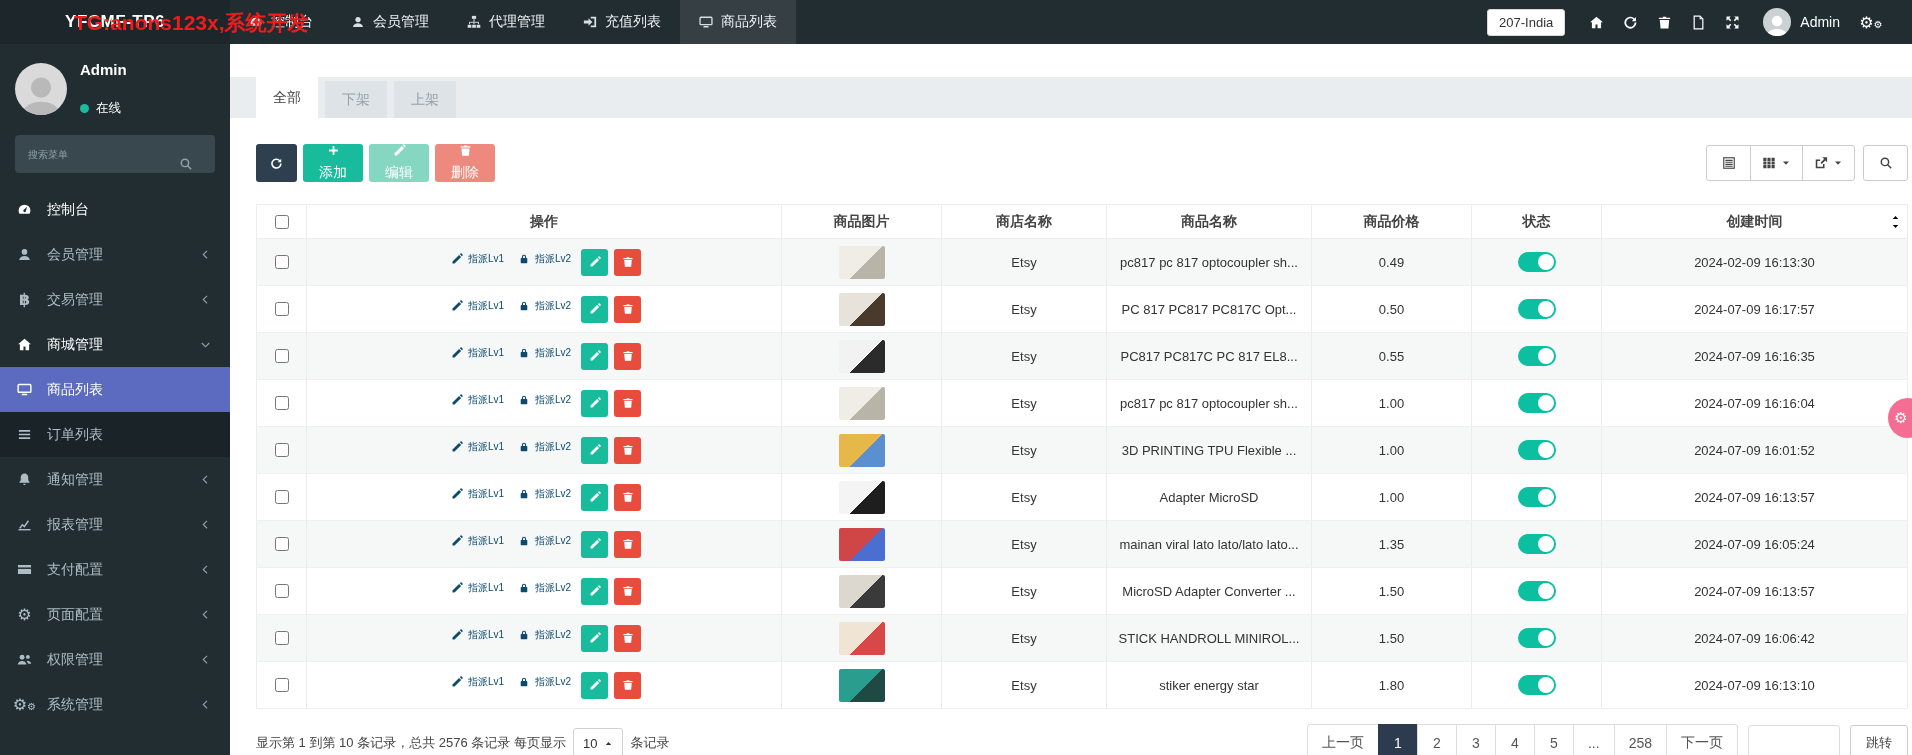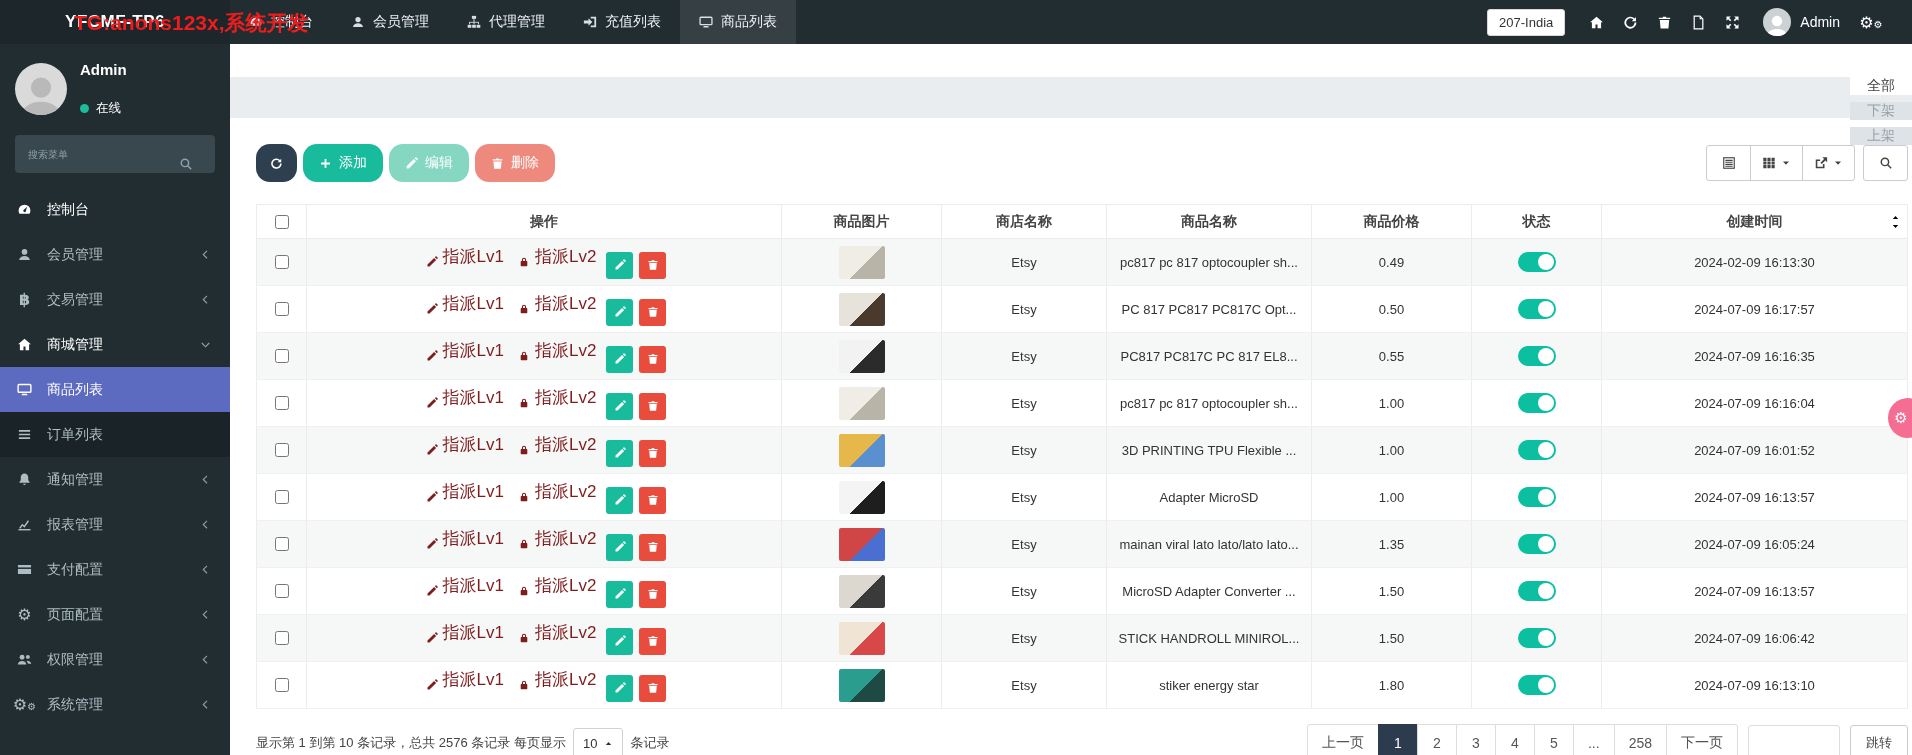--- a/index.html
+++ b/index.html
@@ -46,27 +46,27 @@
   .side-item .ic svg { width:15px; height:15px; }
   .side-item .glyph { font-size:16px; line-height:1; }
   .side-item .chev { margin-left:auto; color:#8aa0a9; }
   .side-item .chev svg { width:11px; height:11px; }
   .side-item.bright, .side-item.open { color:#fff; }
   .side-item.sub { background:#1a2327; }
   .side-item.active { background:#5c6bc0; color:#fff; }
 
   
   #main { position:absolute; left:230px; top:44px; right:0; bottom:0; background:#fff; overflow:hidden; }
-  .tabstrip { margin-top:33px; height:41px; background:#e9edf0; padding-left:26px; display:flex; align-items:flex-end; gap:7px;flex-direction:column; }
+  .tabstrip { margin-top:33px; height:41px; background:#e9edf0; padding-left:26px; display:flex; align-items:flex-end; gap:7px; }
   .tab { height:41px; min-width:57px; padding:0 17px; border:none; display:flex; align-items:center; justify-content:center; font-size:14px; background:#dde3e6; color:#96a2a8; cursor:pointer; }
   .tab.inactive { height:37px; }
   .tab.active { background:#fff; color:#444; }
   .content { padding:26px 4px 0 26px; }
   .toolbar { display:flex; align-items:center; }
-  .btn { height:38px; border:none; border-radius:14px; color:#fff; font-size:14px; display:flex; align-items:center; gap:7px; padding:0 16px; margin-right:6px; cursor:pointer; }
+  .btn { height:38px; border:none; border-radius:3px; color:#fff; font-size:14px; display:flex; align-items:center; gap:7px; padding:0 16px; margin-right:6px; cursor:pointer;flex-direction:column; }
   .btn .ic svg { width:13px; height:13px; }
   .btn.refresh { background:#2e3f50; width:41px; padding:0; justify-content:center; }
   .btn.add { background:#18bc9c; }
   .btn.edit { background:#85d7c2; }
   .btn.del { background:#ee8a7d; }
   .view-group { margin-left:auto; display:flex; align-items:center; }
   .vjoin { display:flex; }
   .vbtn { height:36px; min-width:45px; padding:0 11px; background:#fff; border:1px solid #c9cdd1; color:#444; display:flex; align-items:center; justify-content:center; gap:5px; margin-left:-1px; cursor:pointer; }
   .vbtn svg { width:14px; height:14px; }
   .vbtn:first-child { border-radius:3px 0 0 3px; margin-left:0; }
@@ -75,21 +75,21 @@
   .caret svg { width:10px; height:10px; }
 
   
   .tablewrap { margin-top:22px; }
   table { width:100%; border-collapse:collapse; table-layout:fixed; }
   th { height:34px; font-size:14px; font-weight:bold; color:#444; text-align:center; border:1px solid #ececec; background:#fff; position:relative; }
   td { height:47px; font-size:13px; color:#333; text-align:center; border-left:1px solid #ececec; border-right:1px solid #ececec; border-bottom:1px solid #f0f0f0; }
   tbody tr:nth-child(odd) td { background:#f6f7f7; }
   .sort-ic { position:absolute; right:7px; top:8px; color:#cfcfcf; }
   .sort-ic svg { width:9px; height:9px; display:block; }
-  .oplink { color:#7f1d1d; text-decoration:none; display:inline-flex; align-items:flex-end; gap:5px; margin:0 7px; font-size:17px; cursor:pointer; }
+  .oplink { color:#0c4a6e; text-decoration:none; display:inline-flex; align-items:center; gap:5px; margin:0 7px; font-size:10px; cursor:pointer; }
   .oplink svg { width:12px; height:12px; }
   .sqbtn { width:27px; height:27px; border:none; border-radius:3px; color:#fff; display:inline-flex; align-items:center; justify-content:center; margin:0 3px; vertical-align:middle; cursor:pointer; }
   .sqbtn svg { width:12px; height:12px; }
   .sqbtn.edit { background:#18bc9c; }
   .sqbtn.del { background:#e74c3c; }
   .thumb { width:46px; height:33px; margin:0 auto; border-radius:2px; }
   .toggle { width:38px; height:20px; border-radius:10px; background:#0bbfa0; position:relative; margin:0 auto; cursor:pointer; }
   .toggle::after { content:""; position:absolute; right:2px; top:2px; width:16px; height:16px; border-radius:50%; background:#fff; }
   input[type=checkbox] { width:14px; height:14px; cursor:pointer; }
 

